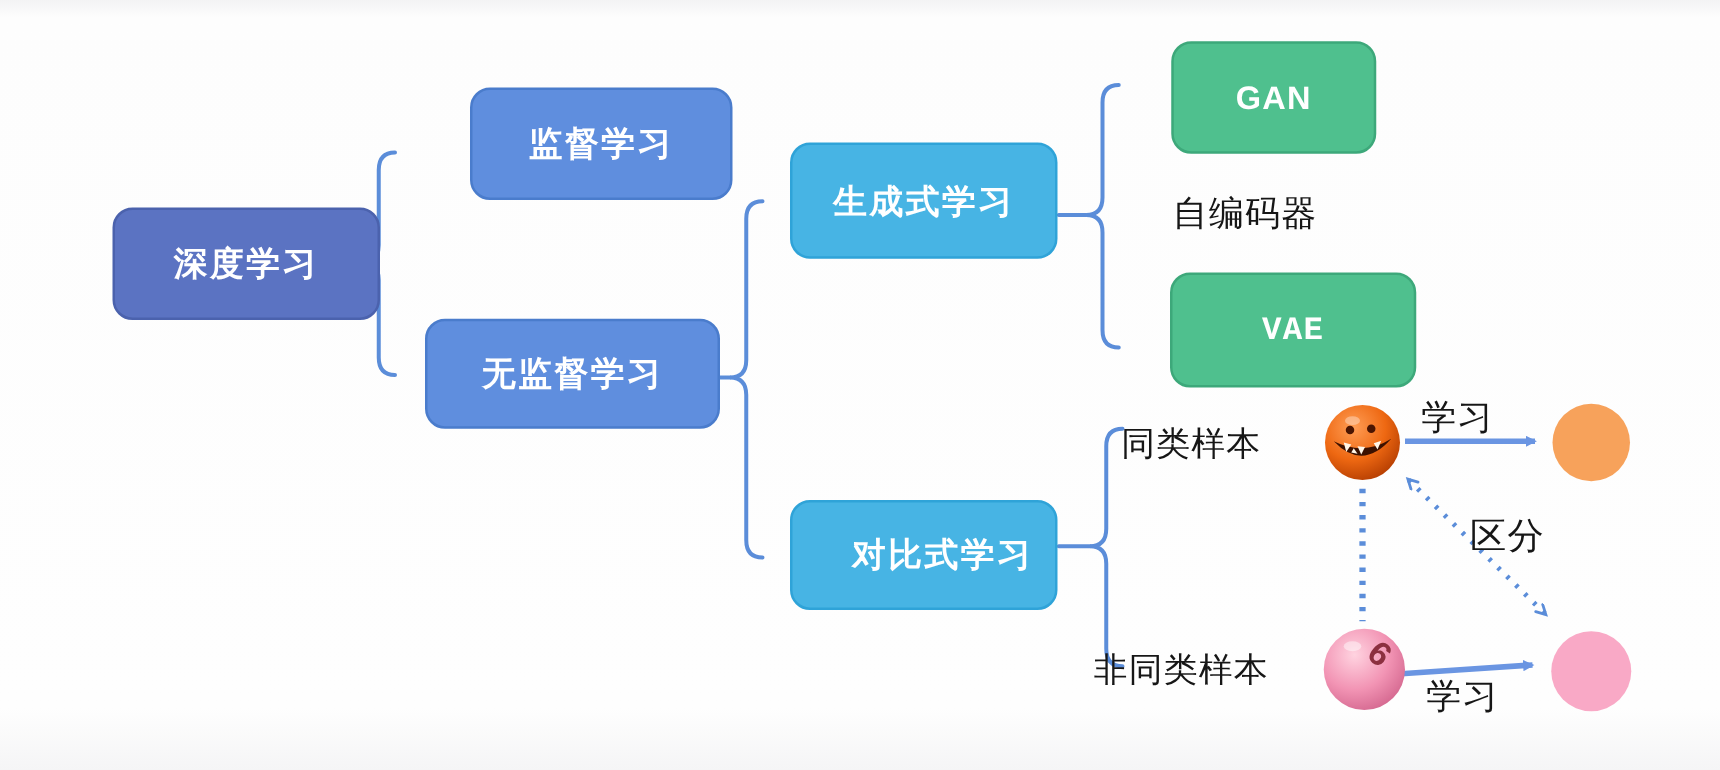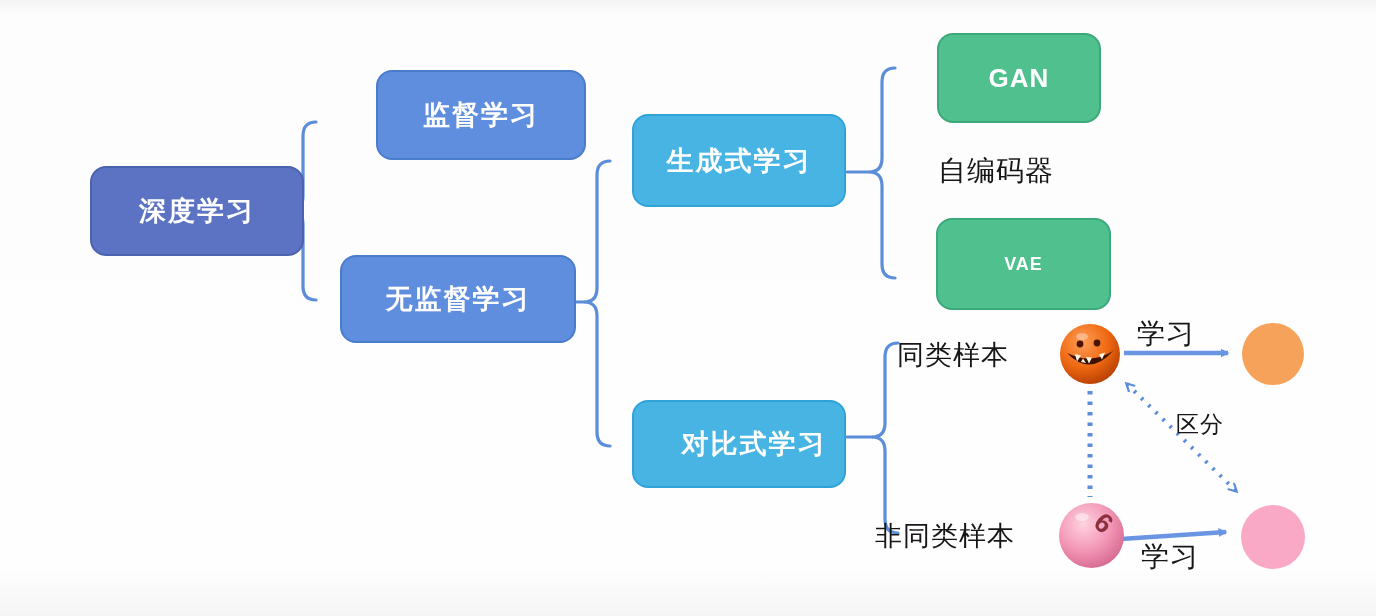--- a/index.html
+++ b/index.html
@@ -77,33 +77,33 @@
   </div>
 
   <div class="box box--l2" style="left:632px;top:400px;width:214px;height:88px;padding-left:30px;">
     <span>对比式学习</span>
   </div>
 
   <div class="box box--green" style="left:937px;top:33px;width:164px;height:90px;font-size:26px;">
     <span>GAN</span>
   </div>
 
-  <div class="box box--green" style="left:936px;top:218px;width:175px;height:92px;font-size:18px;">
+  <div class="box box--green" style="left:936px;top:218px;width:197px;height:92px;font-size:26px;font-family:Liberation Mono, monospace;">
     <span>VAE</span>
   </div>
 
   <div class="lbl" style="left:938px;top:152px;width:160px;font-size:28px;">自编码器</div>
 
   <div class="lbl" style="left:897px;top:337px;width:160px;">同类样本</div>
 
   <div class="lbl" style="left:875px;top:518px;width:200px;">非同类样本</div>
 
   <div class="lbl" style="left:1137px;top:315px;width:80px;font-size:28px;">学习</div>
 
-  <div class="lbl" style="left:1176px;top:409px;width:80px;font-size:23px;">区分</div>
+  <div class="lbl" style="left:1176px;top:409px;width:80px;font-size:29px;">区分</div>
 
   <div class="lbl" style="left:1141px;top:538px;width:80px;font-size:28px;">学习</div>
 
   <svg class="ball" style="left:1059px;top:323px;" width="62" height="62" viewBox="0 0 62 62">
     <defs>
       <radialGradient id="gOr" cx="38%" cy="30%" r="78%">
         <stop offset="0" stop-color="#ff9d55"></stop>
         <stop offset="0.55" stop-color="#ee6812"></stop>
         <stop offset="1" stop-color="#b03a00"></stop>
       </radialGradient>

